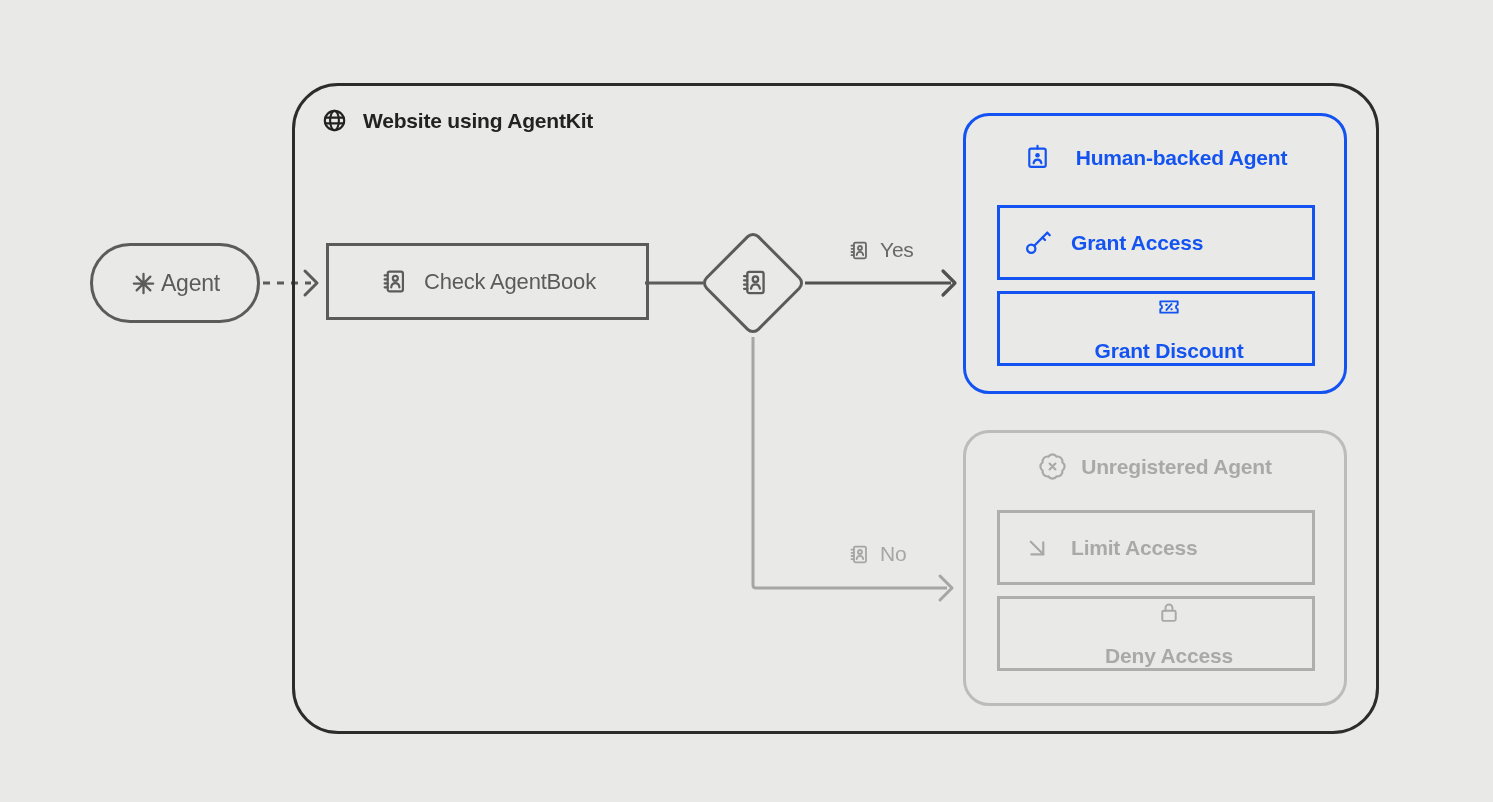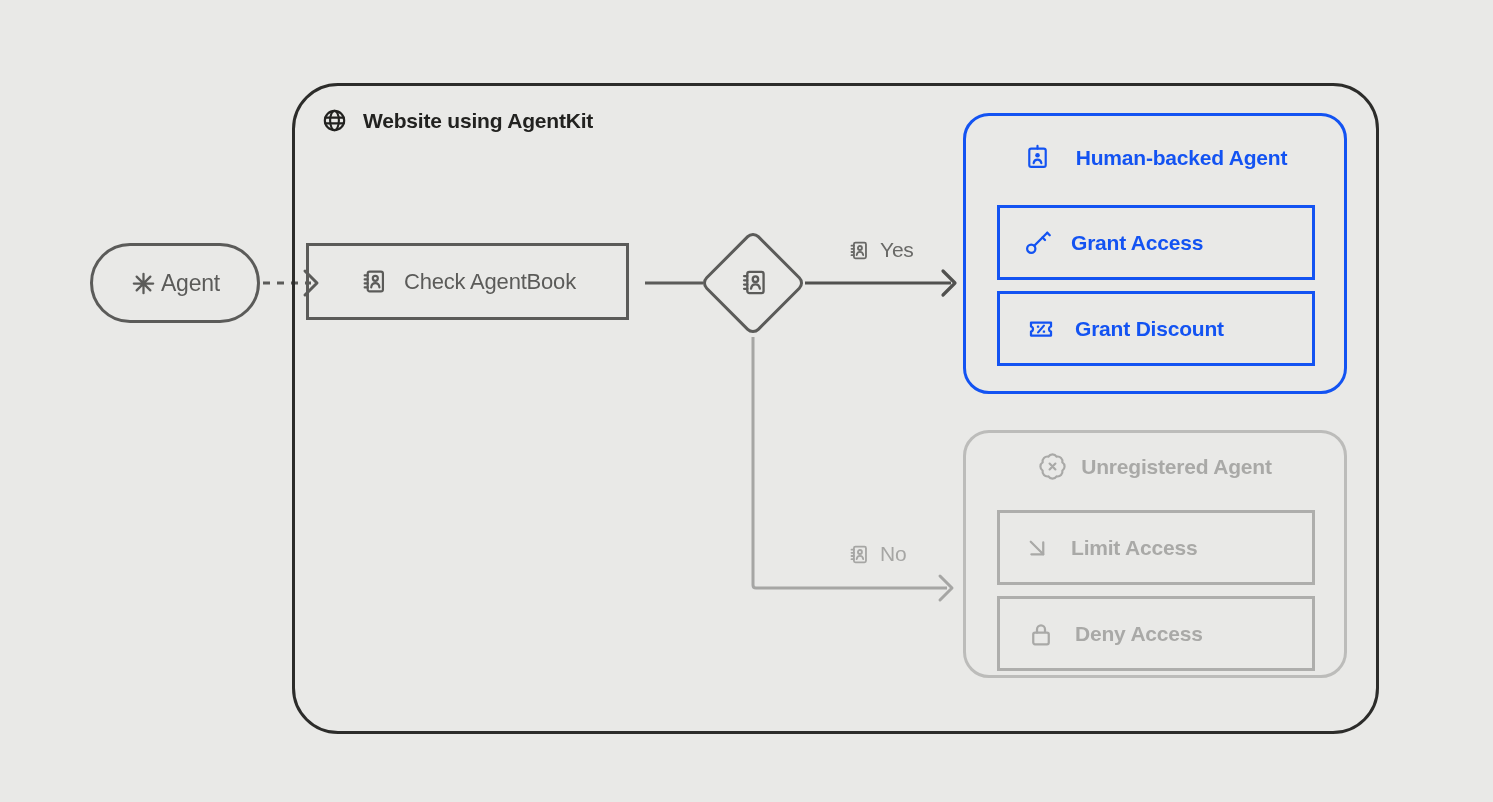--- a/index.html
+++ b/index.html
@@ -33,21 +33,21 @@
   .agent-pill{
     left:90px;top:243px;width:170px;height:80px;
     border:3px solid #5b5b59;border-radius:41px;
     box-sizing:border-box;
     display:flex;align-items:center;justify-content:center;gap:4px;
     color:#5b5b59;font-size:23px;font-weight:500;
   }
 
   
   .check-box{
-    left:306px;top:243px;width:323px;height:77px;
+    left:326px;top:243px;width:323px;height:77px;
     border:3px solid #5b5b59;box-sizing:border-box;
     display:flex;align-items:center;justify-content:center;gap:16px;
     color:#5b5b59;font-size:22px;font-weight:500;
   }
 
   
   .diamond{
     left:715px;top:245px;width:76px;height:76px;
     border:3px solid #5b5b59;border-radius:9px;
     box-sizing:border-box;
@@ -66,40 +66,40 @@
 
   
   .panel{
     box-sizing:border-box;border-radius:26px;
   }
   .panel-registered{
     left:963px;top:113px;width:384px;height:281px;
     border:3px solid #1353f2;color:#1353f2;
   }
   .panel-unregistered{
-    left:963px;top:430px;width:384px;height:248px;
+    left:963px;top:430px;width:384px;height:276px;
     border:3px solid #bcbcba;color:#a9a9a7;
   }
   .panel-header{
     display:flex;align-items:center;justify-content:center;gap:14px;
     font-size:21px;font-weight:600;
   }
   .panel-registered .panel-header{margin-top:27px;gap:24px;}
   .panel-unregistered .panel-header{margin-top:19px;}
   .panel-btn{
     position:absolute;left:31px;width:318px;height:75px;
     border:3px solid;box-sizing:border-box;
     display:flex;align-items:center;gap:19px;
     padding-left:26px;
     font-size:21px;font-weight:600;
   }
   .panel-registered .panel-btn{border-color:#1353f2;color:#1353f2;}
   .panel-unregistered .panel-btn{border-color:#aeaeac;color:#a9a9a7;}
   .btn-1{top:89px;padding-left:22px;}
-  .btn-2{top:175px;}
+  .btn-2{top:175px;flex-direction:column;}
   .panel-unregistered .btn-1{top:77px;}
   .panel-unregistered .btn-2{top:163px;}
 </style>
 </head>
 <body>
 
 <div class="stage">
 
   <svg class="connectors" viewBox="0 0 1493 802" fill="none">
     <g stroke="#5b5b59" stroke-width="3">

